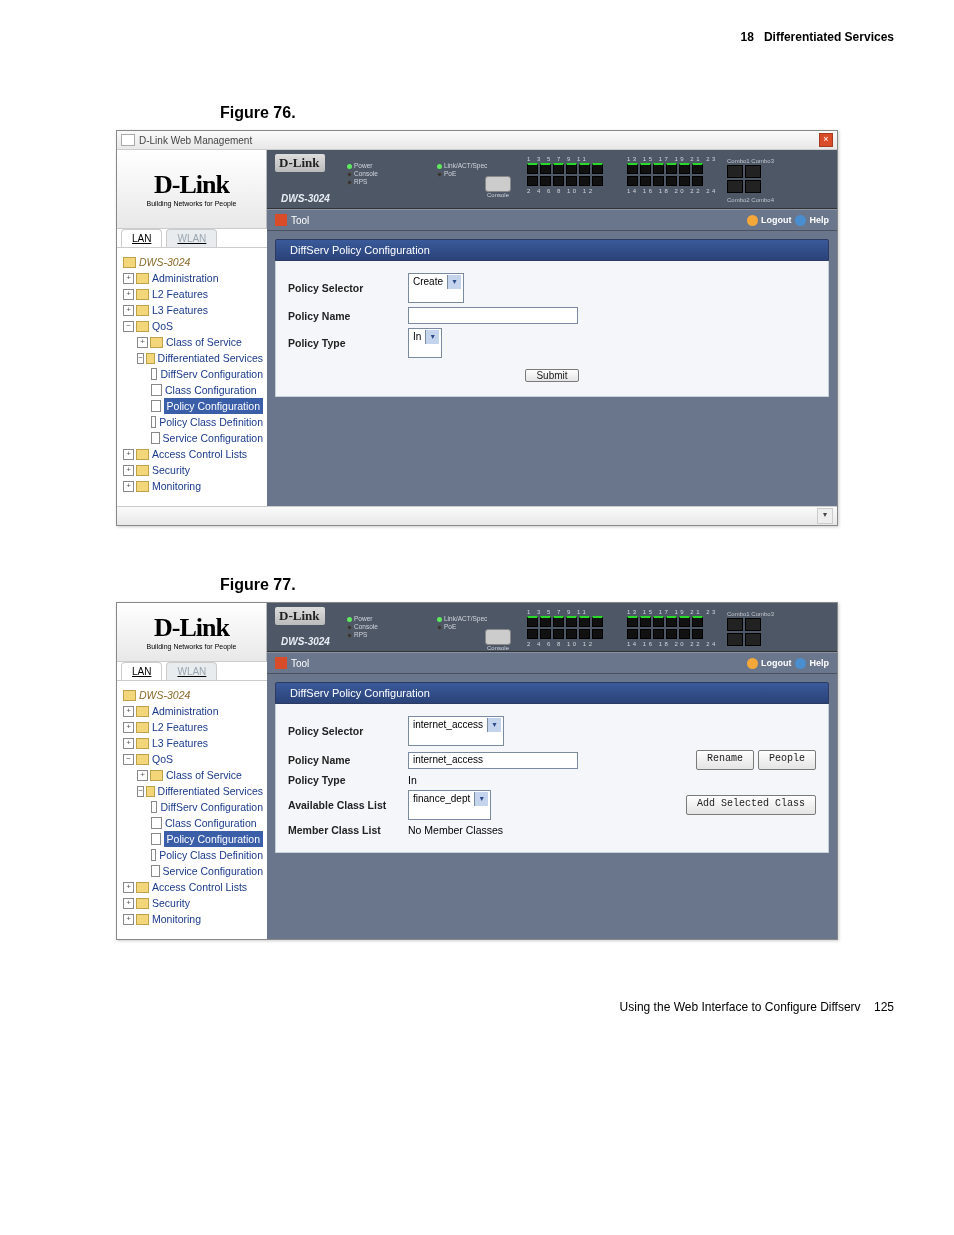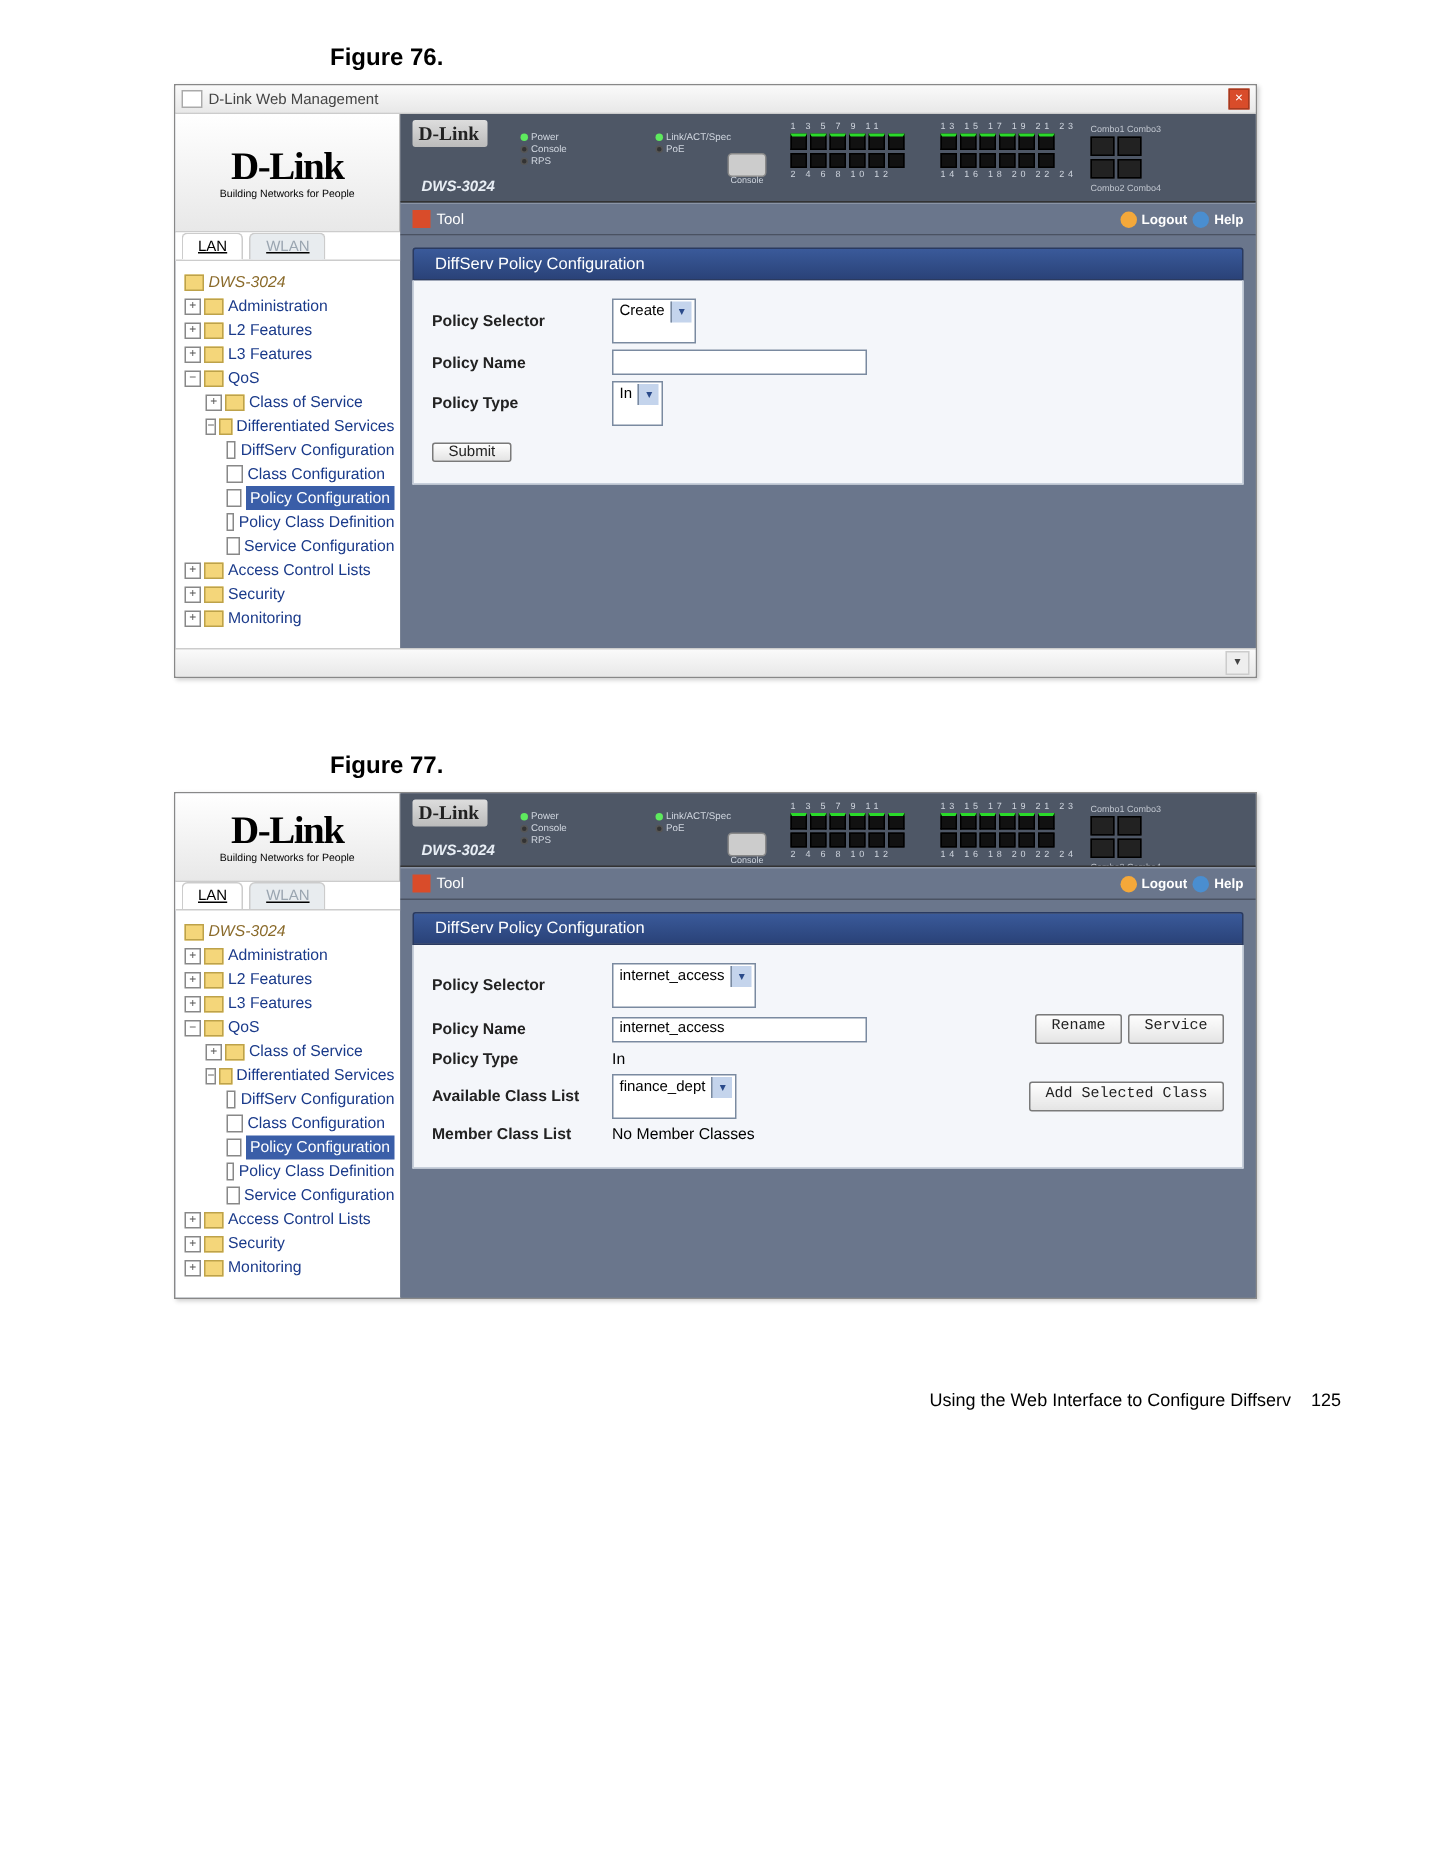--- a/index.html
+++ b/index.html
@@ -416,36 +416,40 @@
     background: linear-gradient(#fefefe,#e4e4e4);
     border: 1px solid #7a7a7a;
     border-radius: 2px;
     font-size: 10px;
     height: 18px;
     line-height: 16px;
     padding: 0 10px;
     color: #222;
   }
   .center-btns {
+    text-align: center;
     margin-top: 10px;
   }
   .right-btns {
     margin-left: auto;
     display: flex;
     gap: 4px;
     font-family: Liberation Mono, monospace;
   }
   .screenshot.short .logo-area { height: 58px; }
   .screenshot.short .device-banner { height: 48px; border-top: none; }
 </style>
 </head>
 <body>
 
 <div class="page">
 
+  <div class="header-right">
+    <span>18</span>&nbsp;&nbsp;&nbsp;<span>Differentiated Services</span>
+  </div>
 
   <div class="figure-caption">Figure 76.</div>
 
   <div class="screenshot">
     <div class="titlebar">
       <div class="favicon"></div>
       <span>D-Link Web Management</span>
       <div class="closearea">
         <div class="close">×</div>
       </div>
@@ -835,21 +839,21 @@
                     <span class="sel-arrow">▾</span>
                   </div>
               </div>
             </div>
             <div class="form-row">
               <div class="flabel">Policy Name</div>
               <div class="fcontrol">
                 <div class="fake-input">internet_access</div>
                 <div class="right-btns">
                   <span class="fake-button">Rename</span>
-                  <span class="fake-button">Service</span>
+                  <span class="fake-button">People</span>
                 </div>
               </div>
             </div>
             <div class="form-row">
               <div class="flabel">Policy Type</div>
               <div class="fcontrol">
                   <span>In</span>
                 </div>
             </div>
             <div class="form-row">

